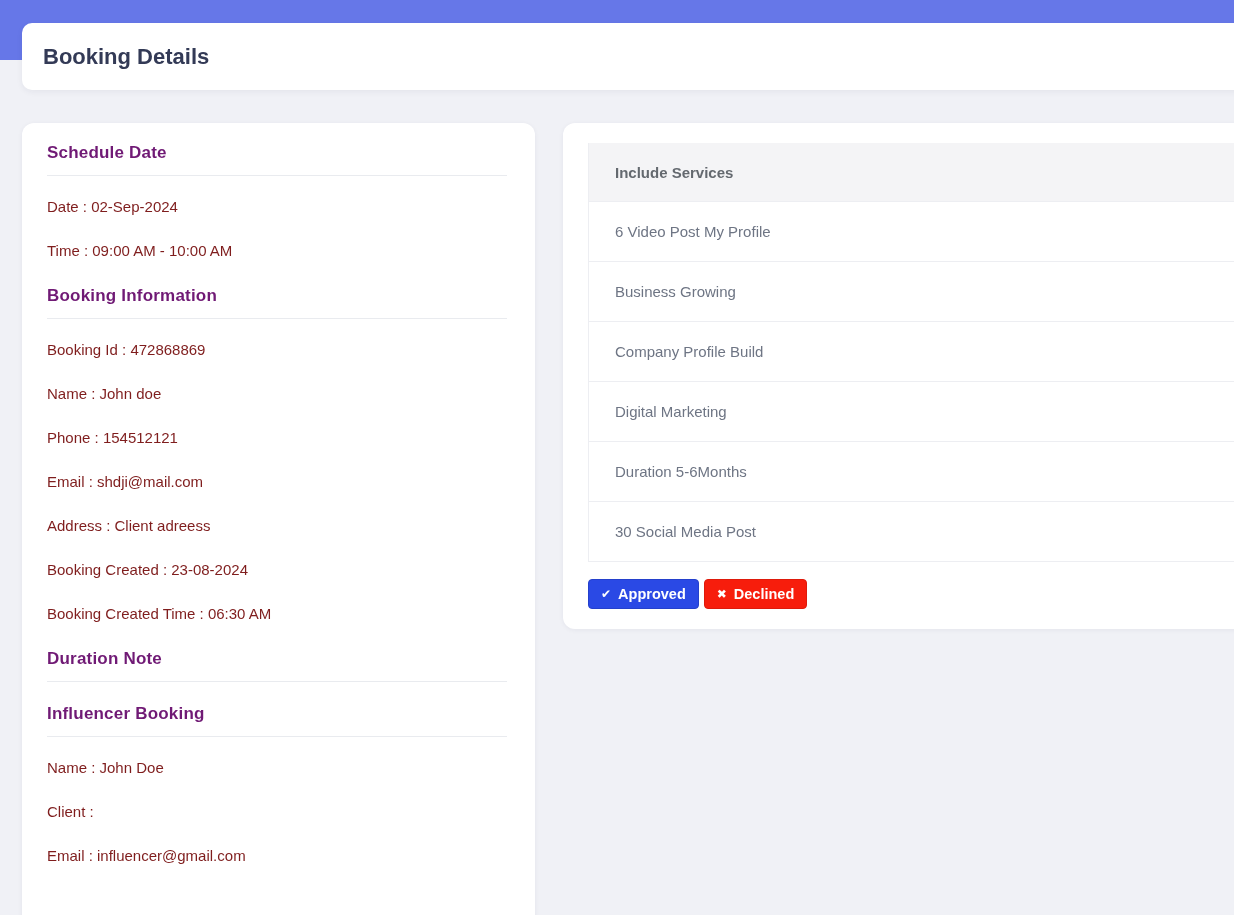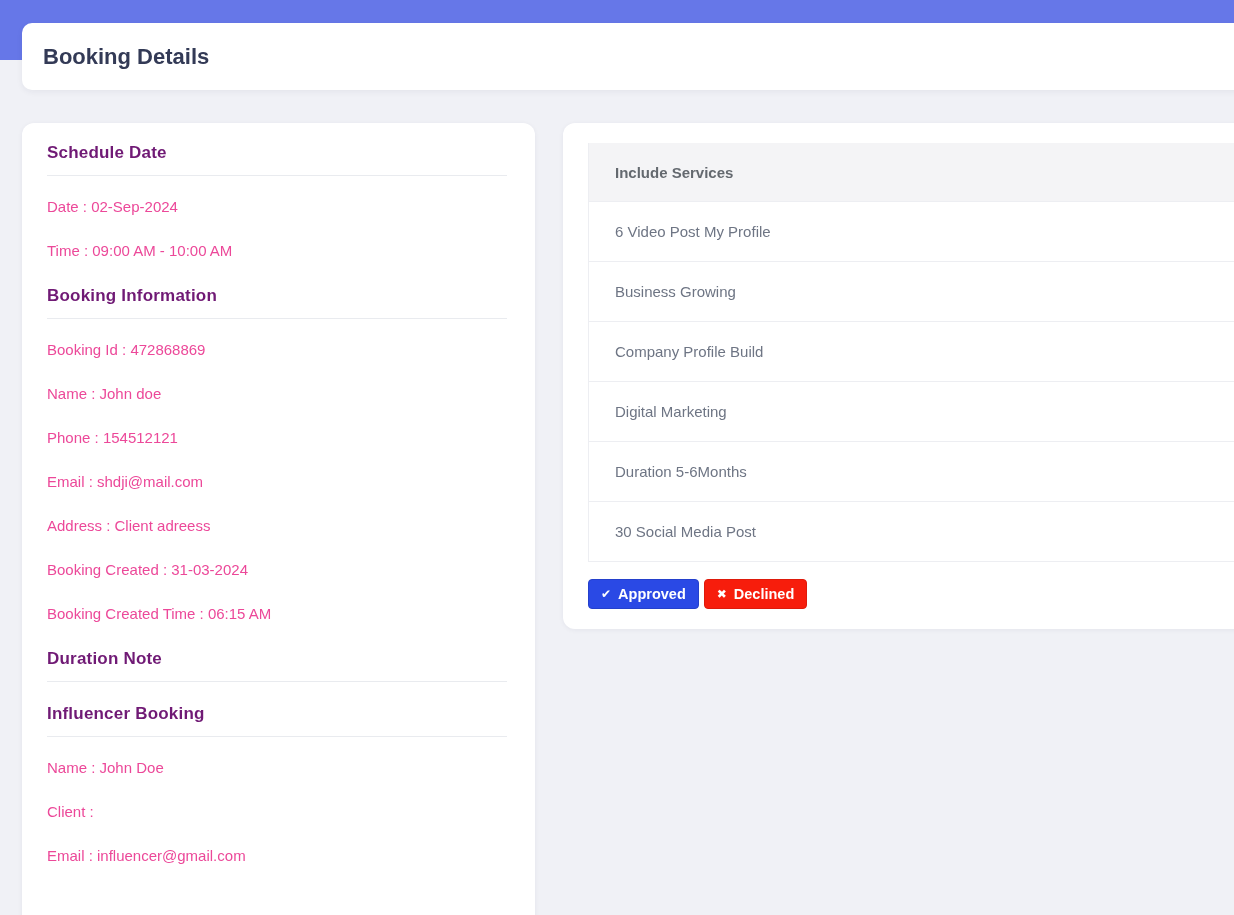--- a/index.html
+++ b/index.html
@@ -40,21 +40,21 @@
     z-index: 2;
   }
   .section-title {
     margin: 6px 0 12px; font-size: 17px; font-weight: 700;
     color: #701a75; letter-spacing: .2px;
   }
   section:first-child .section-title { margin-top: 0; }
   .divider { border: 0; border-top: 1px solid #e9ebef; margin: 0 0 22px; }
   .line {
     margin: 0 0 27px; font-size: 15px; line-height: 17px;
-    color: #ec4899;
+    color: #7f1d1d;
   }
 
   
   .right-card {
     position: absolute; left: 563px; top: 123px; right: -40px; height: 506px;
     background: #ffffff; border-radius: 12px;
     box-shadow: 0 1px 5px rgba(30,38,70,.06);
     padding: 20px 25px;
     z-index: 2;
   }
@@ -110,22 +110,22 @@
     <section>
       <h5 class="section-title">Booking Information</h5>
       <hr class="divider">
       <div>
 
       <p class="line">Booking Id : 472868869</p>
           <p class="line">Name : John doe</p>
           <p class="line">Phone : 154512121</p>
           <p class="line">Email : shdji@mail.com</p>
           <p class="line">Address : Client adreess</p>
-          <p class="line">Booking Created : 31-03-2024</p>
-          <p class="line">Booking Created Time : 06:15 AM</p>
+          <p class="line">Booking Created : 23-08-2024</p>
+          <p class="line">Booking Created Time : 06:30 AM</p>
         </div>
     </section>
 
     <section>
       <h5 class="section-title">Duration Note</h5>
       <hr class="divider">
     </section>
 
     <section>
       <h5 class="section-title">Influencer Booking</h5>

